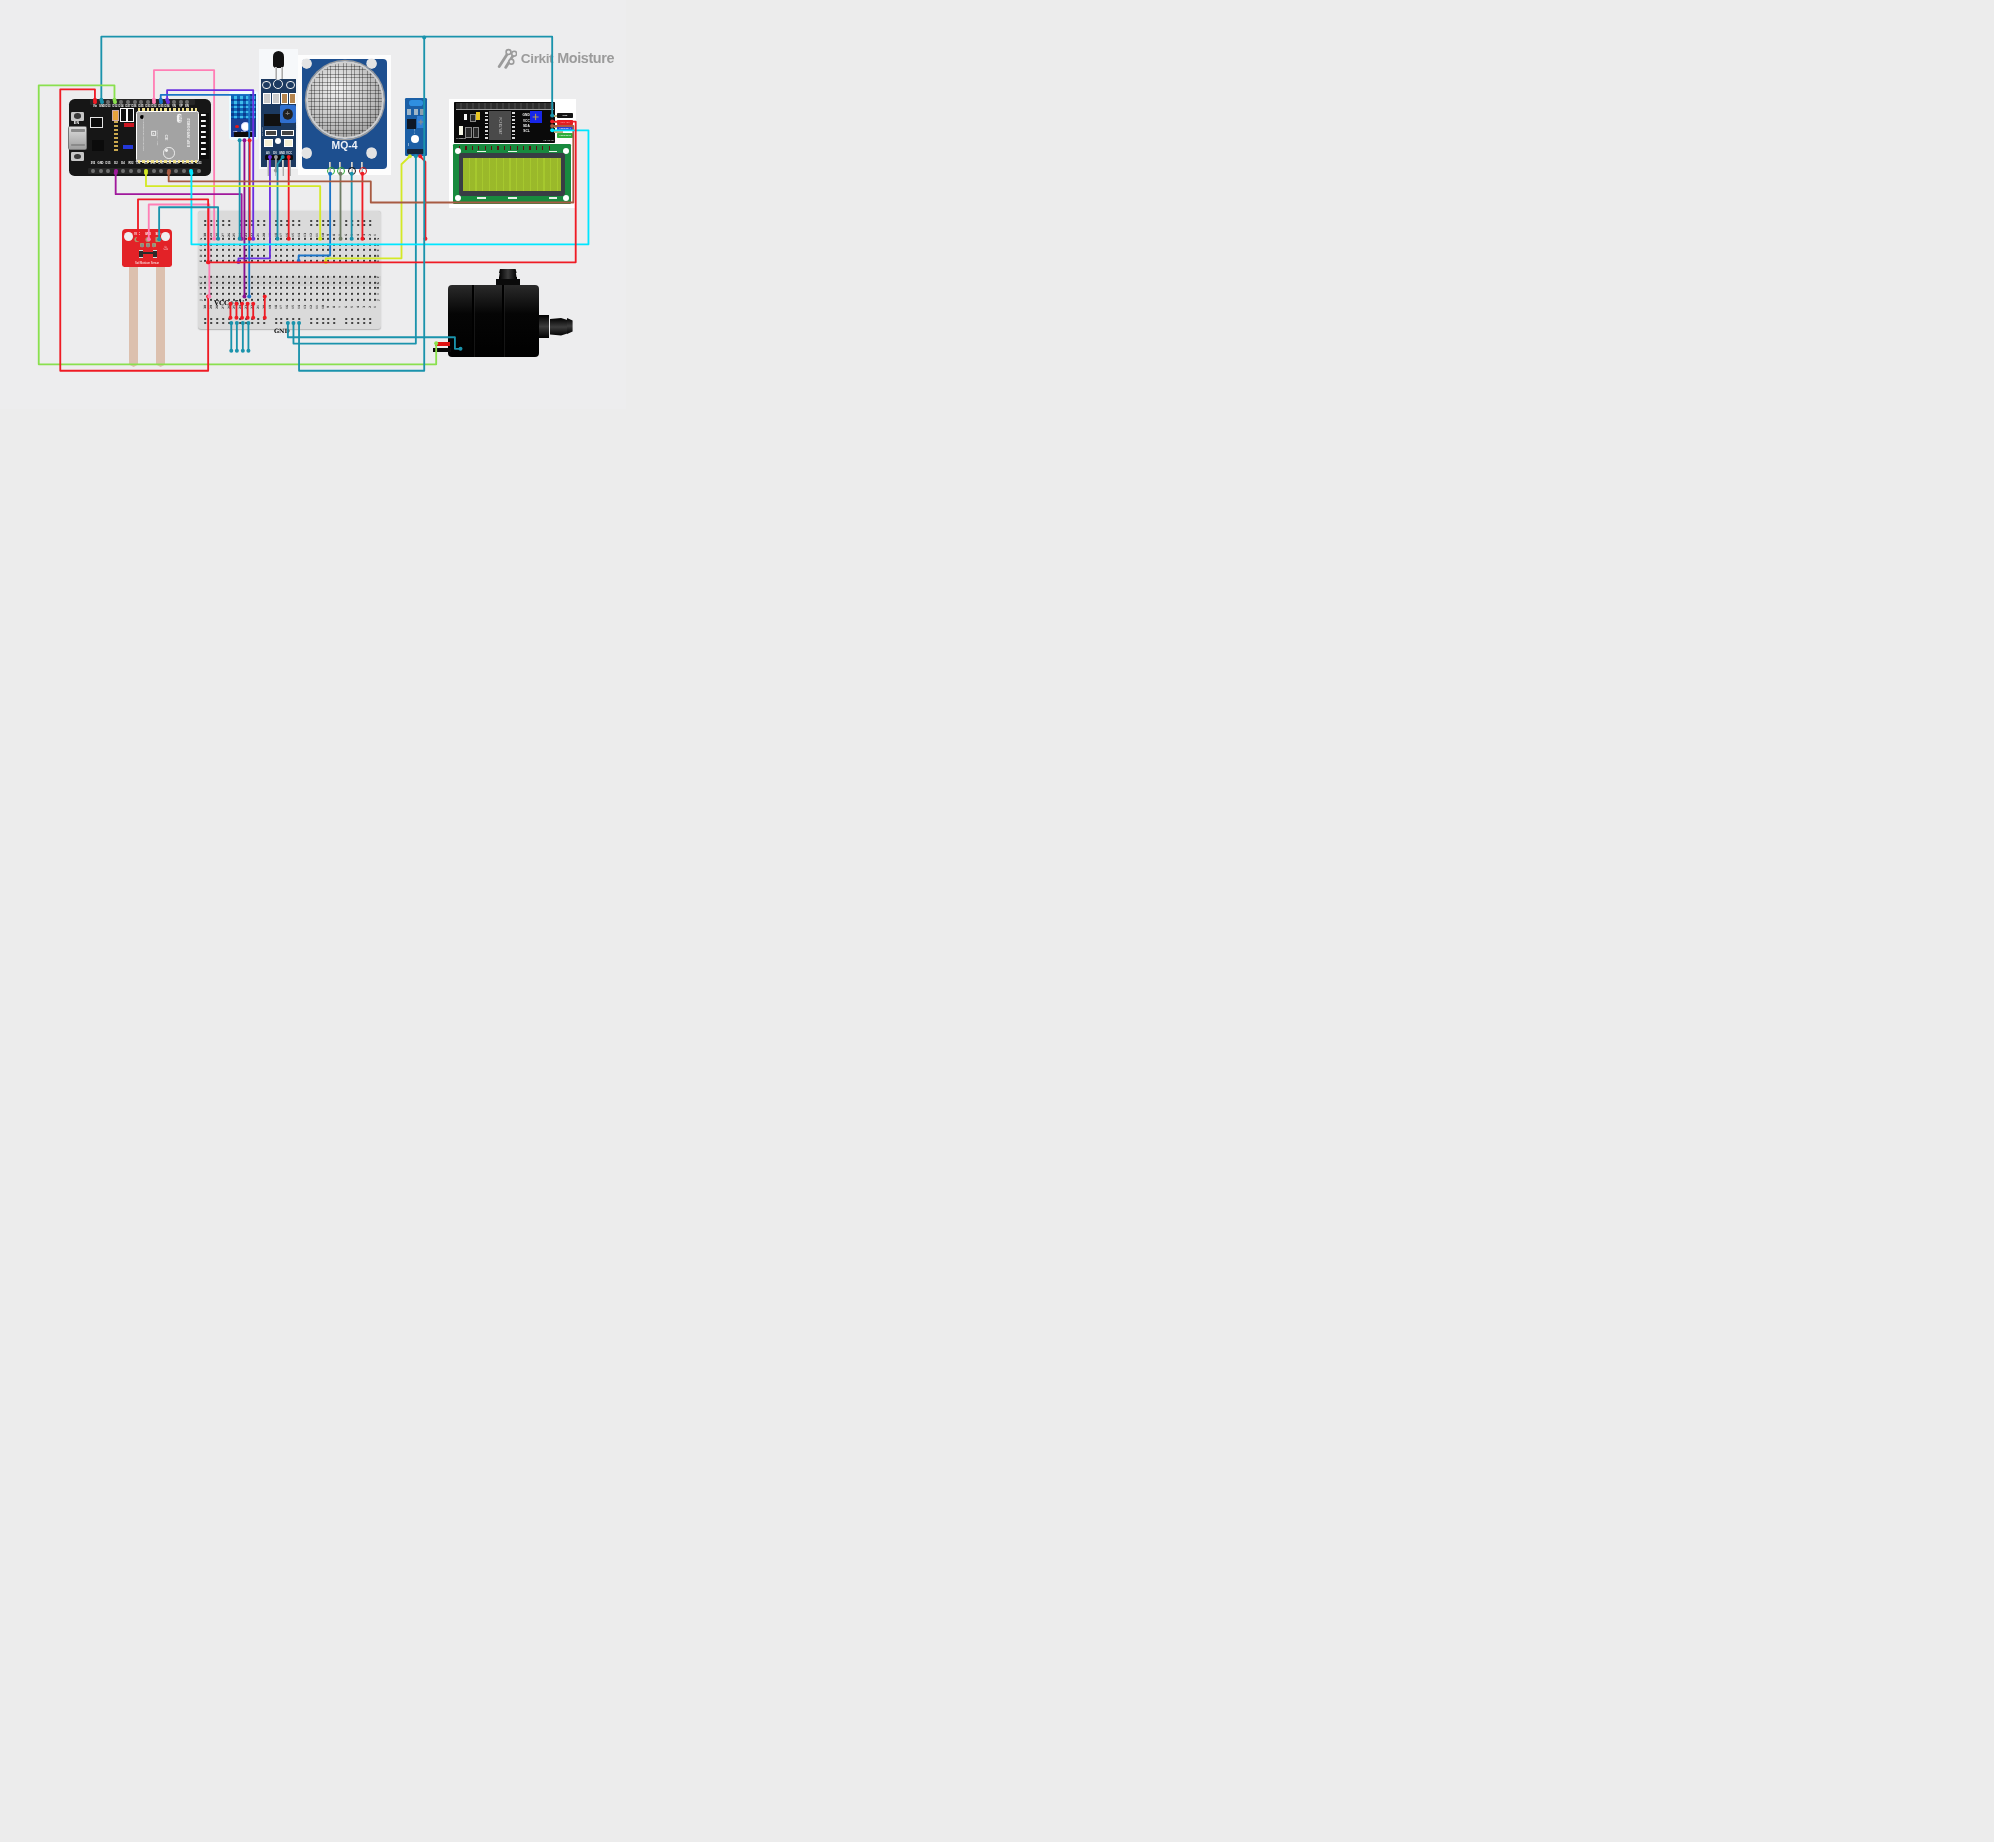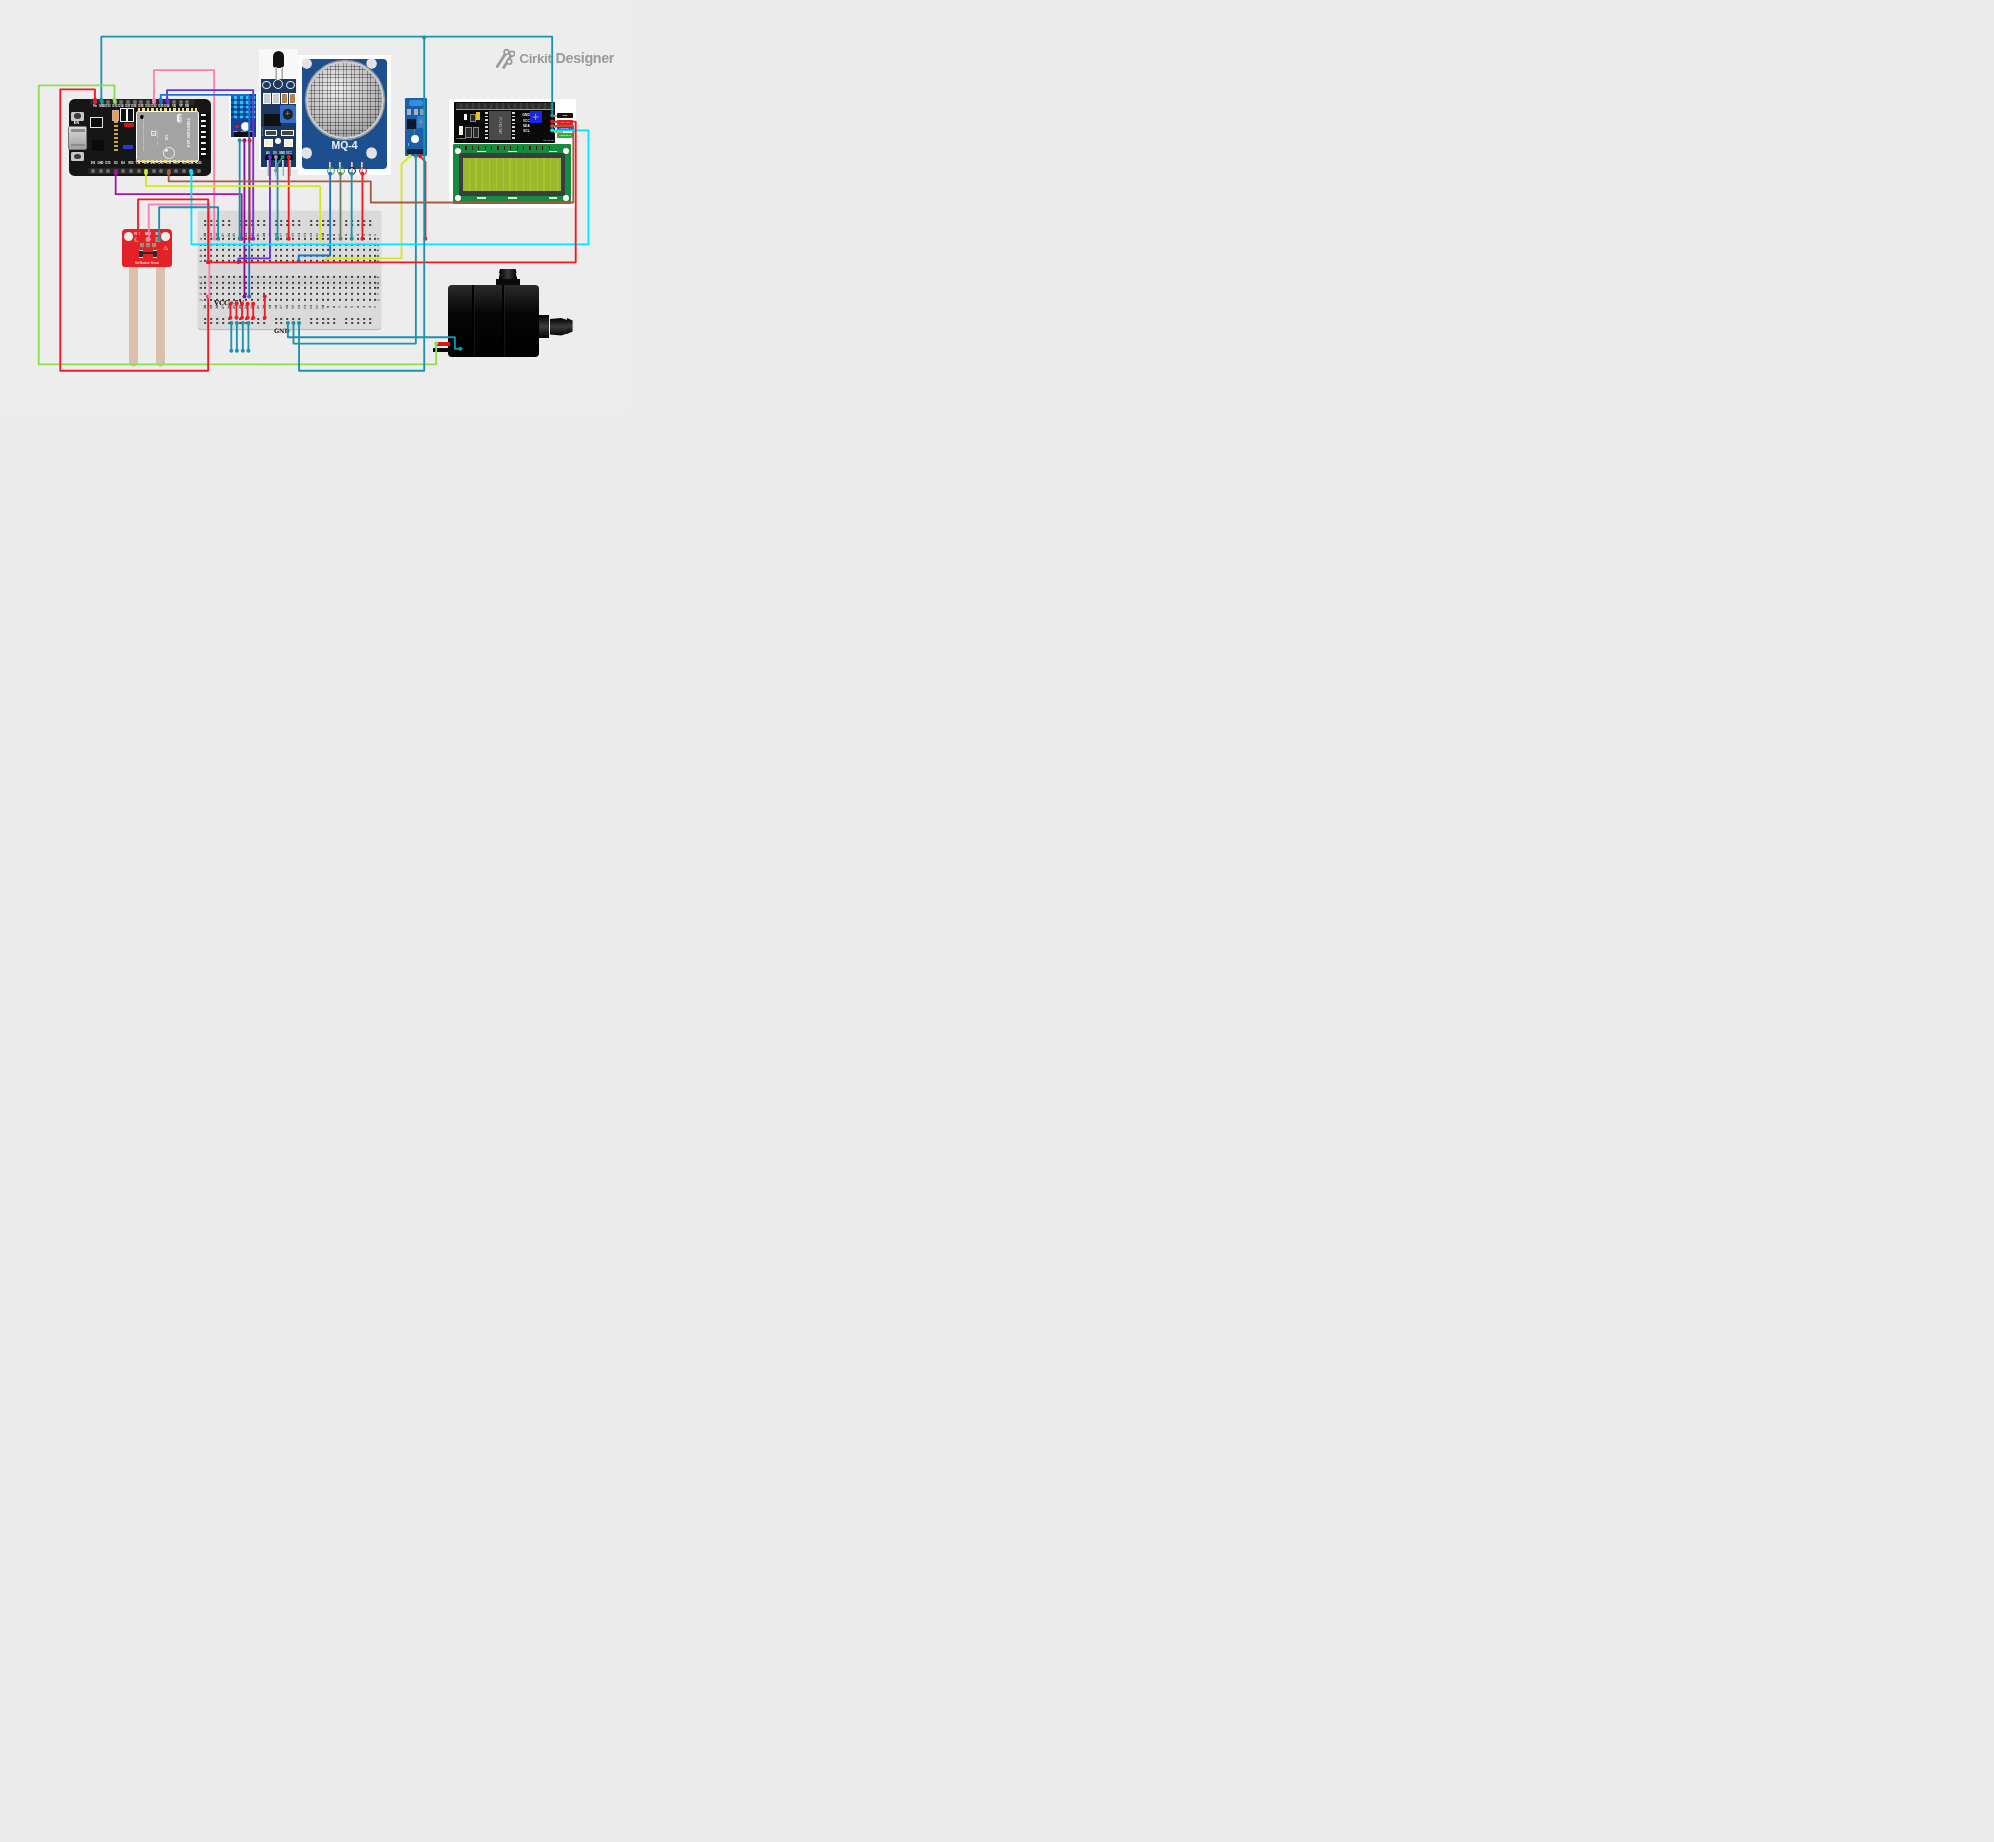--- a/index.html
+++ b/index.html
@@ -158,21 +158,21 @@
     <svg width="21" height="21" viewBox="0 0 52 52">
       <g stroke="#9b9b9b" stroke-width="7" stroke-linecap="round">
         <line x1="8" y1="46" x2="30" y2="12"></line>
           <line x1="24" y1="48" x2="44" y2="16"></line>
       </g>
       <circle cx="31" cy="10" r="6" fill="#ededee" stroke="#9b9b9b" stroke-width="4"></circle>
       <circle cx="45" cy="14" r="6" fill="#ededee" stroke="#9b9b9b" stroke-width="4"></circle>
       <circle cx="38" cy="34" r="6" fill="#ededee" stroke="#9b9b9b" stroke-width="4"></circle>
     </svg>
     <span class="light">Cirkit</span>
-    <span class="bold">Designer</span>
+    <span class="bold">Moisture</span>
   </div>
 
   <div class="esp">
     <div class="pinstrip" style="top:0;"></div>
     <div class="pinstrip" style="top:69px;left:19px;width:111px;"></div>
     <div id="espTopPins">
         <div class="pinhole" style="position:absolute;left:24px;top:0.8px;background:#ef1b24;"></div>
         <div class="lbl" style="left:26px;top:6px;">Vin</div>
         <div class="pinhole" style="position:absolute;left:31px;top:0.8px;background:#1a93ac;"></div>
         <div class="lbl" style="left:33px;top:6px;">GND</div>

